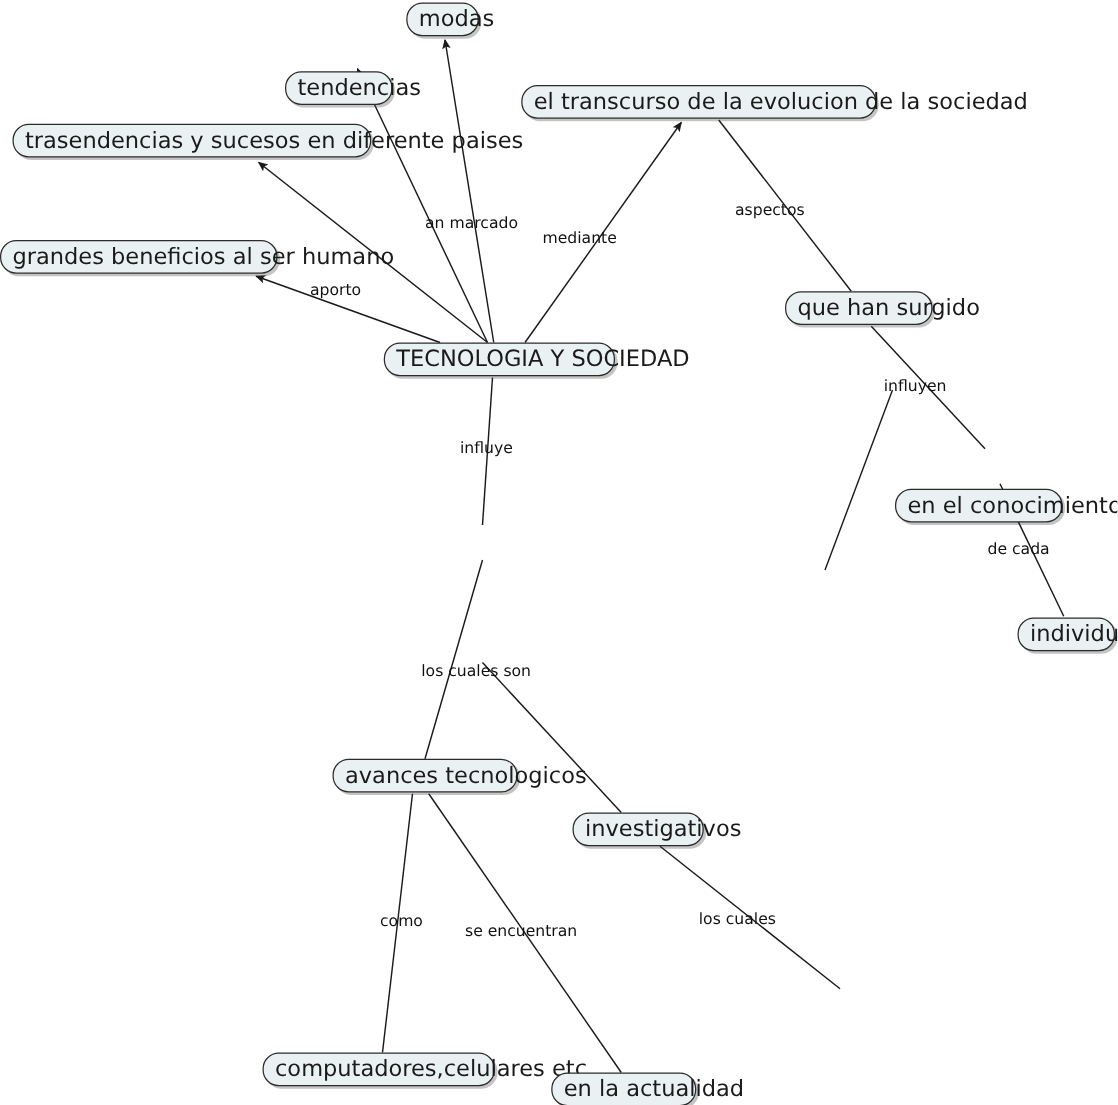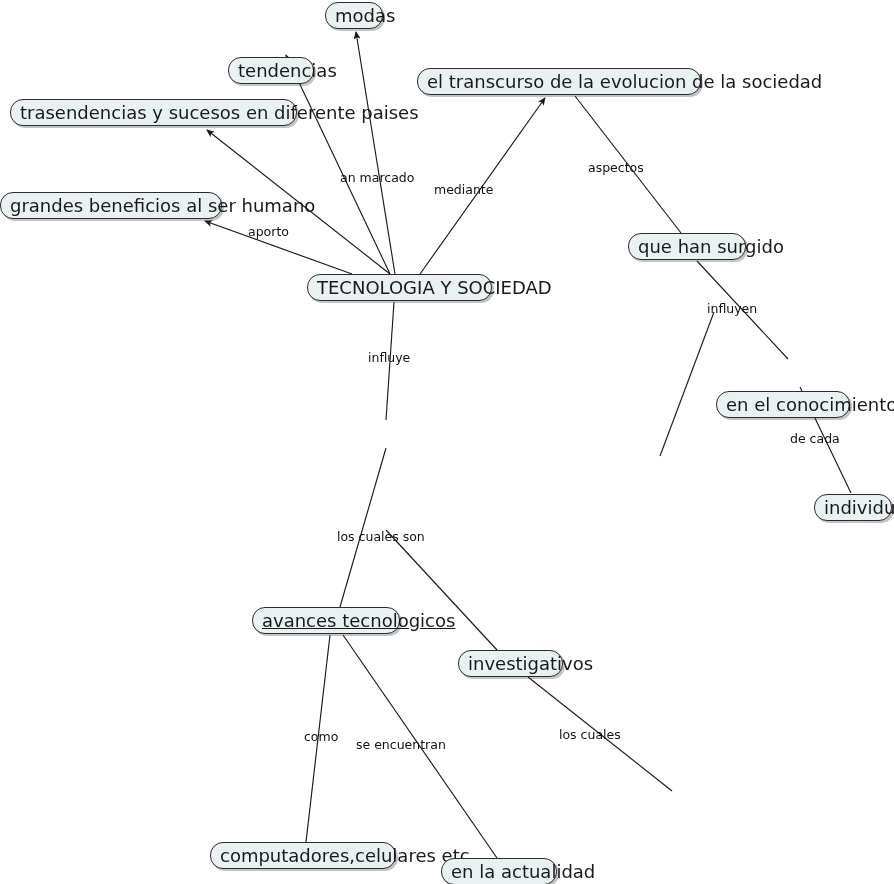--- a/index.html
+++ b/index.html
@@ -80,28 +80,28 @@
     </svg>
 <div class="node" style="left: 325px; top: 2px; width: 58px;">modas</div>
     <div class="node" style="left: 228px; top: 44px; width: 86px; margin-top: 13px;">tendencias</div>
     <div class="node" style="left: 10px; top: 99px; width: 287px;">trasendencias y sucesos en diferente paises</div>
     <div class="node" style="left: 417px; top: 68px; width: 284px;">el transcurso de la evolucion de la sociedad</div>
     <div class="node" style="left: 0px; top: 192px; width: 222px;">grandes beneficios al ser humano</div>
     <div class="node" style="left: 307px; top: 274px; width: 185px;">TECNOLOGIA Y SOCIEDAD</div>
     <div class="node" style="left: 628px; top: 233px; width: 118px;">que han surgido</div>
     <div class="node" style="left: 716px; top: 359px; width: 134px; margin-top: 32px;">en el conocimiento</div>
     <div class="node" style="left: 814px; top: 494px; width: 78px;">individuo</div>
-    <div class="node" style="left: 252px; top: 607px; width: 148px; text-decoration: underline;">avances tecnologicos</div>
+    <div class="node" style="left: 266px; top: 607px; width: 148px;">avances tecnologicos</div>
     <div class="node" style="left: 458px; top: 650px; width: 105px;">investigativos</div>
     <div class="node" style="left: 210px; top: 842px; width: 186px;">computadores,celulares etc</div>
     <div class="node" style="left: 441px; top: 858px; width: 116px;">en la actualidad</div>
     <div class="link-label" style="left: 340px; top: 171px;">an marcado</div>
     <div class="link-label" style="left: 434px; top: 183px;">mediante</div>
     <div class="link-label" style="left: 588px; top: 161px;">aspectos</div>
     <div class="link-label" style="left: 248px; top: 225px;">aporto</div>
     <div class="link-label" style="left: 707px; top: 302px;">influyen</div>
     <div class="link-label" style="left: 368px; top: 351px;">influye</div>
     <div class="link-label" style="left: 790px; top: 432px;">de cada</div>
     <div class="link-label" style="left: 337px; top: 530px;">los cuales son</div>
     <div class="link-label" style="left: 304px; top: 730px;">como</div>
-    <div class="link-label" style="left: 356px; top: 738px;">se encuentran</div>
+    <div class="link-label" style="left: 372px; top: 738px;">se encuentran</div>
     <div class="link-label" style="left: 559px; top: 728px;">los cuales</div>
   </div>
 
 </body></html>

